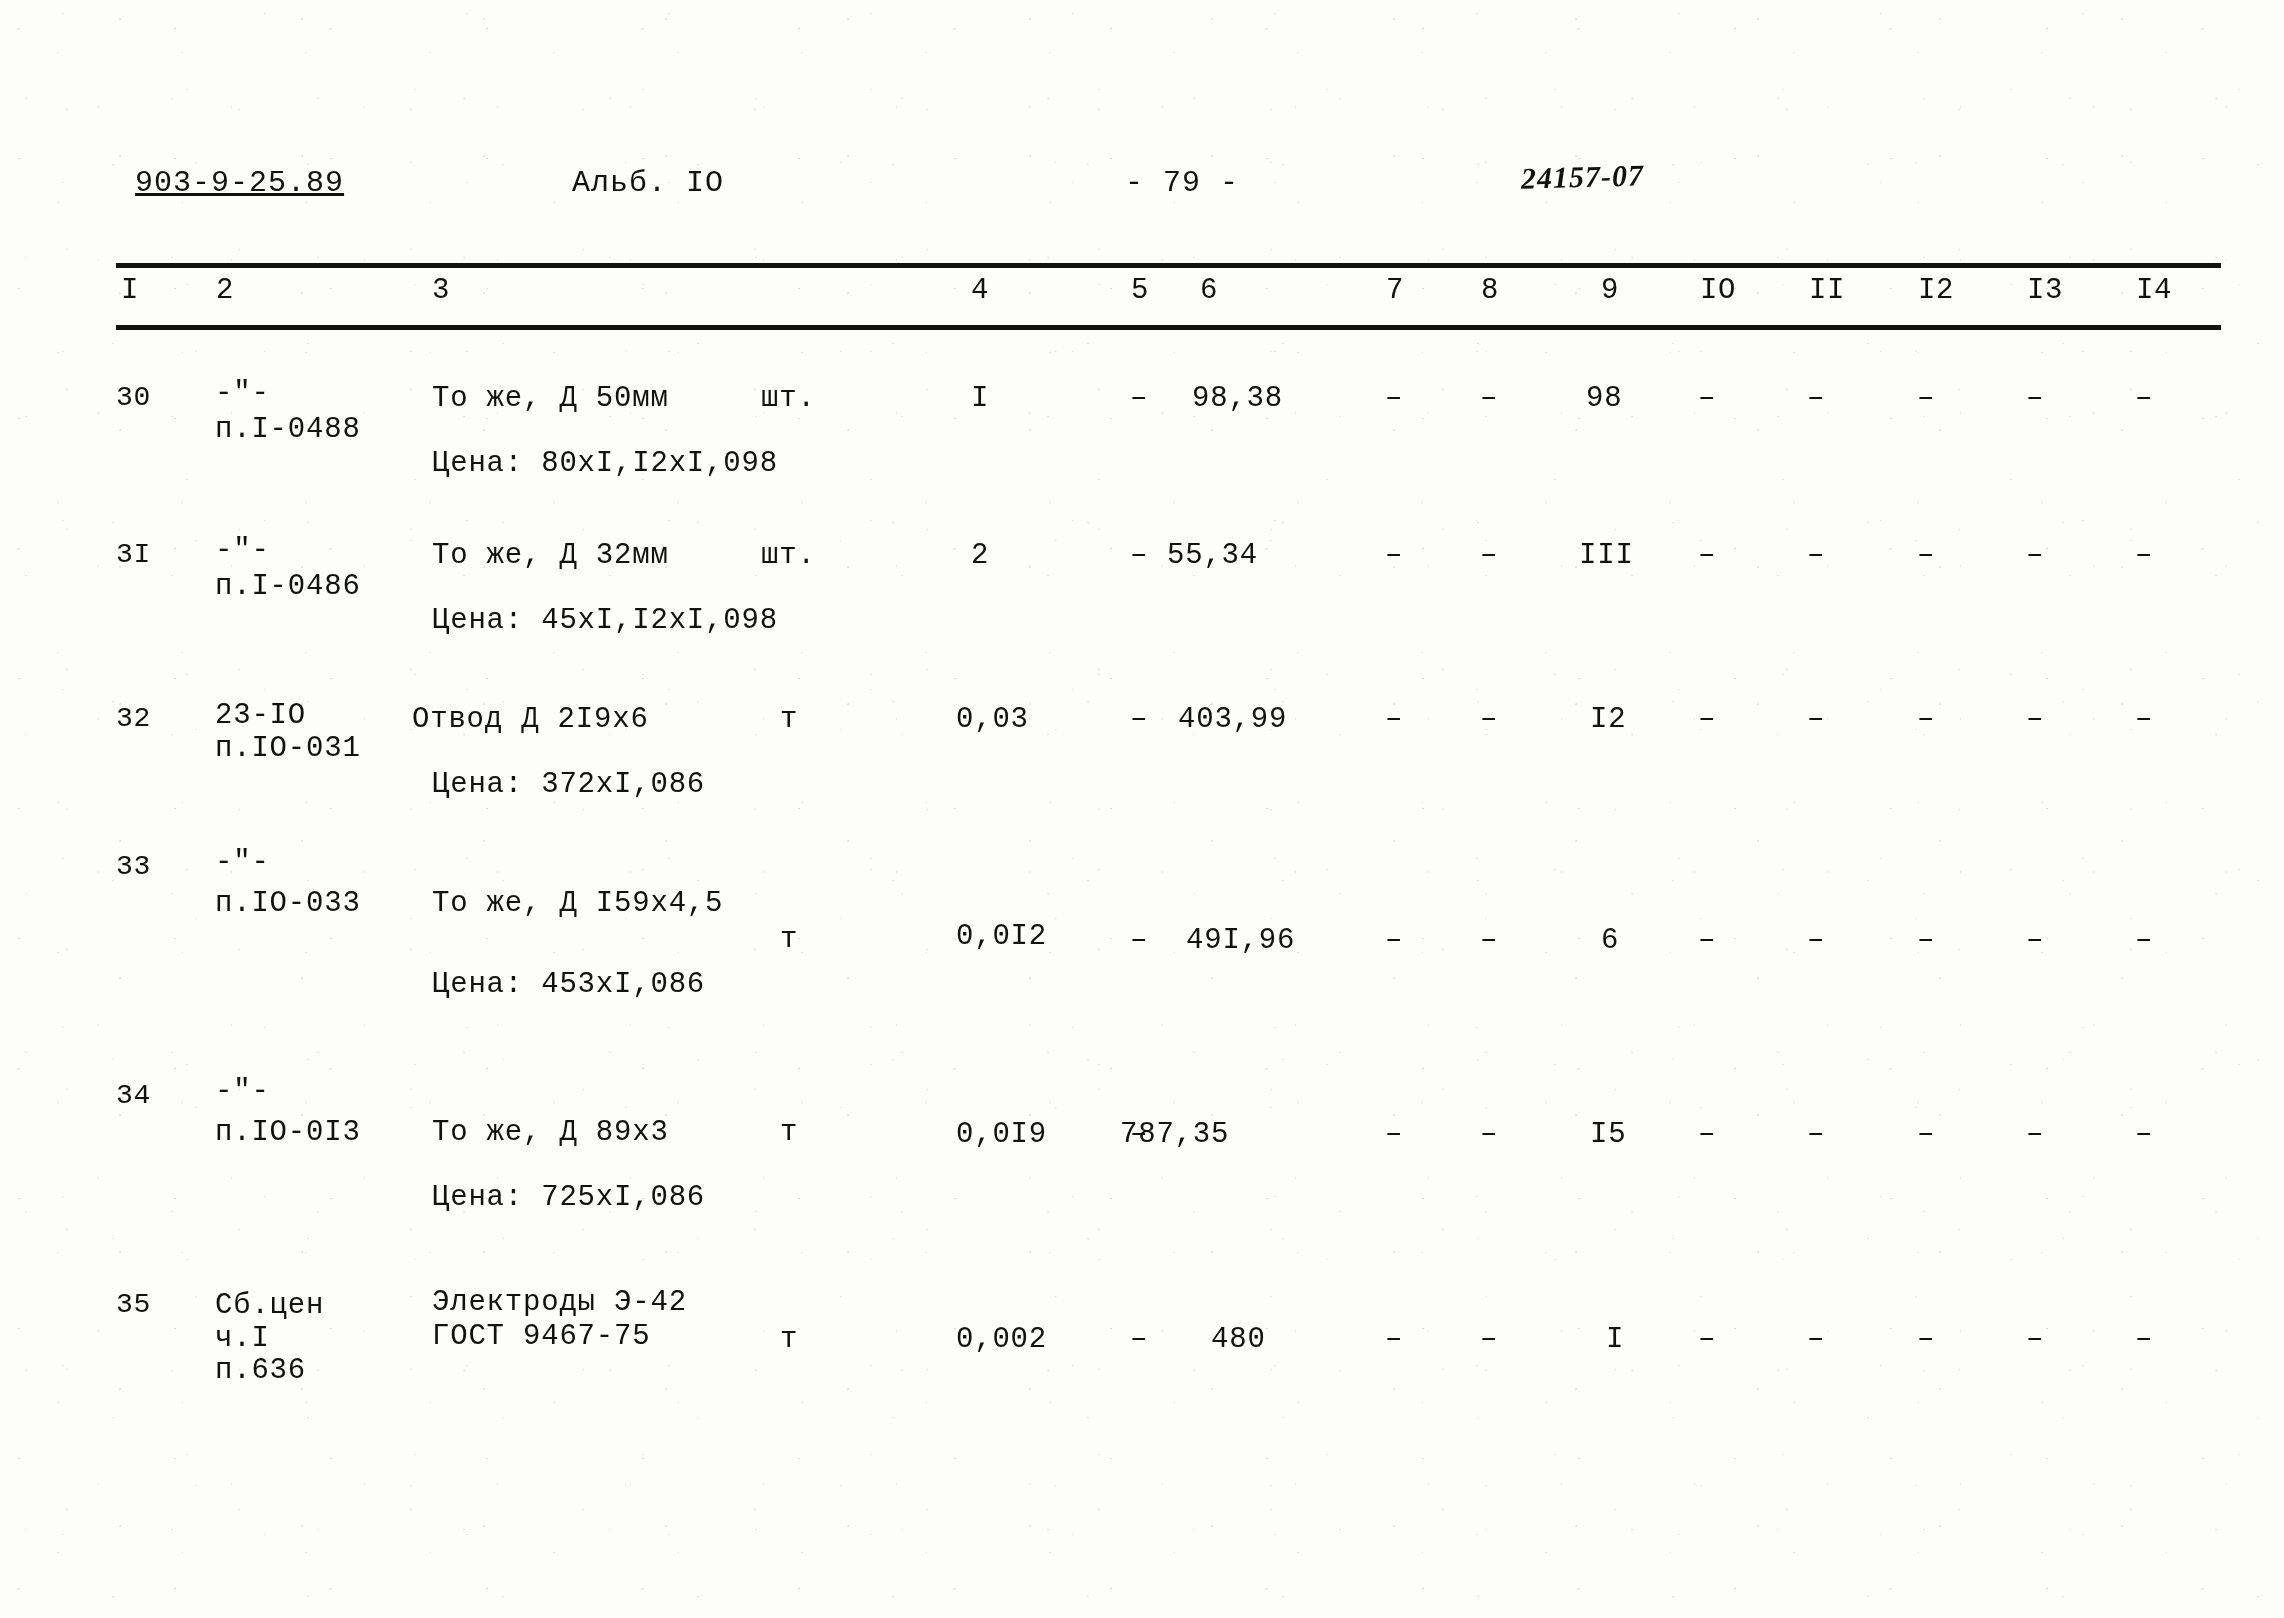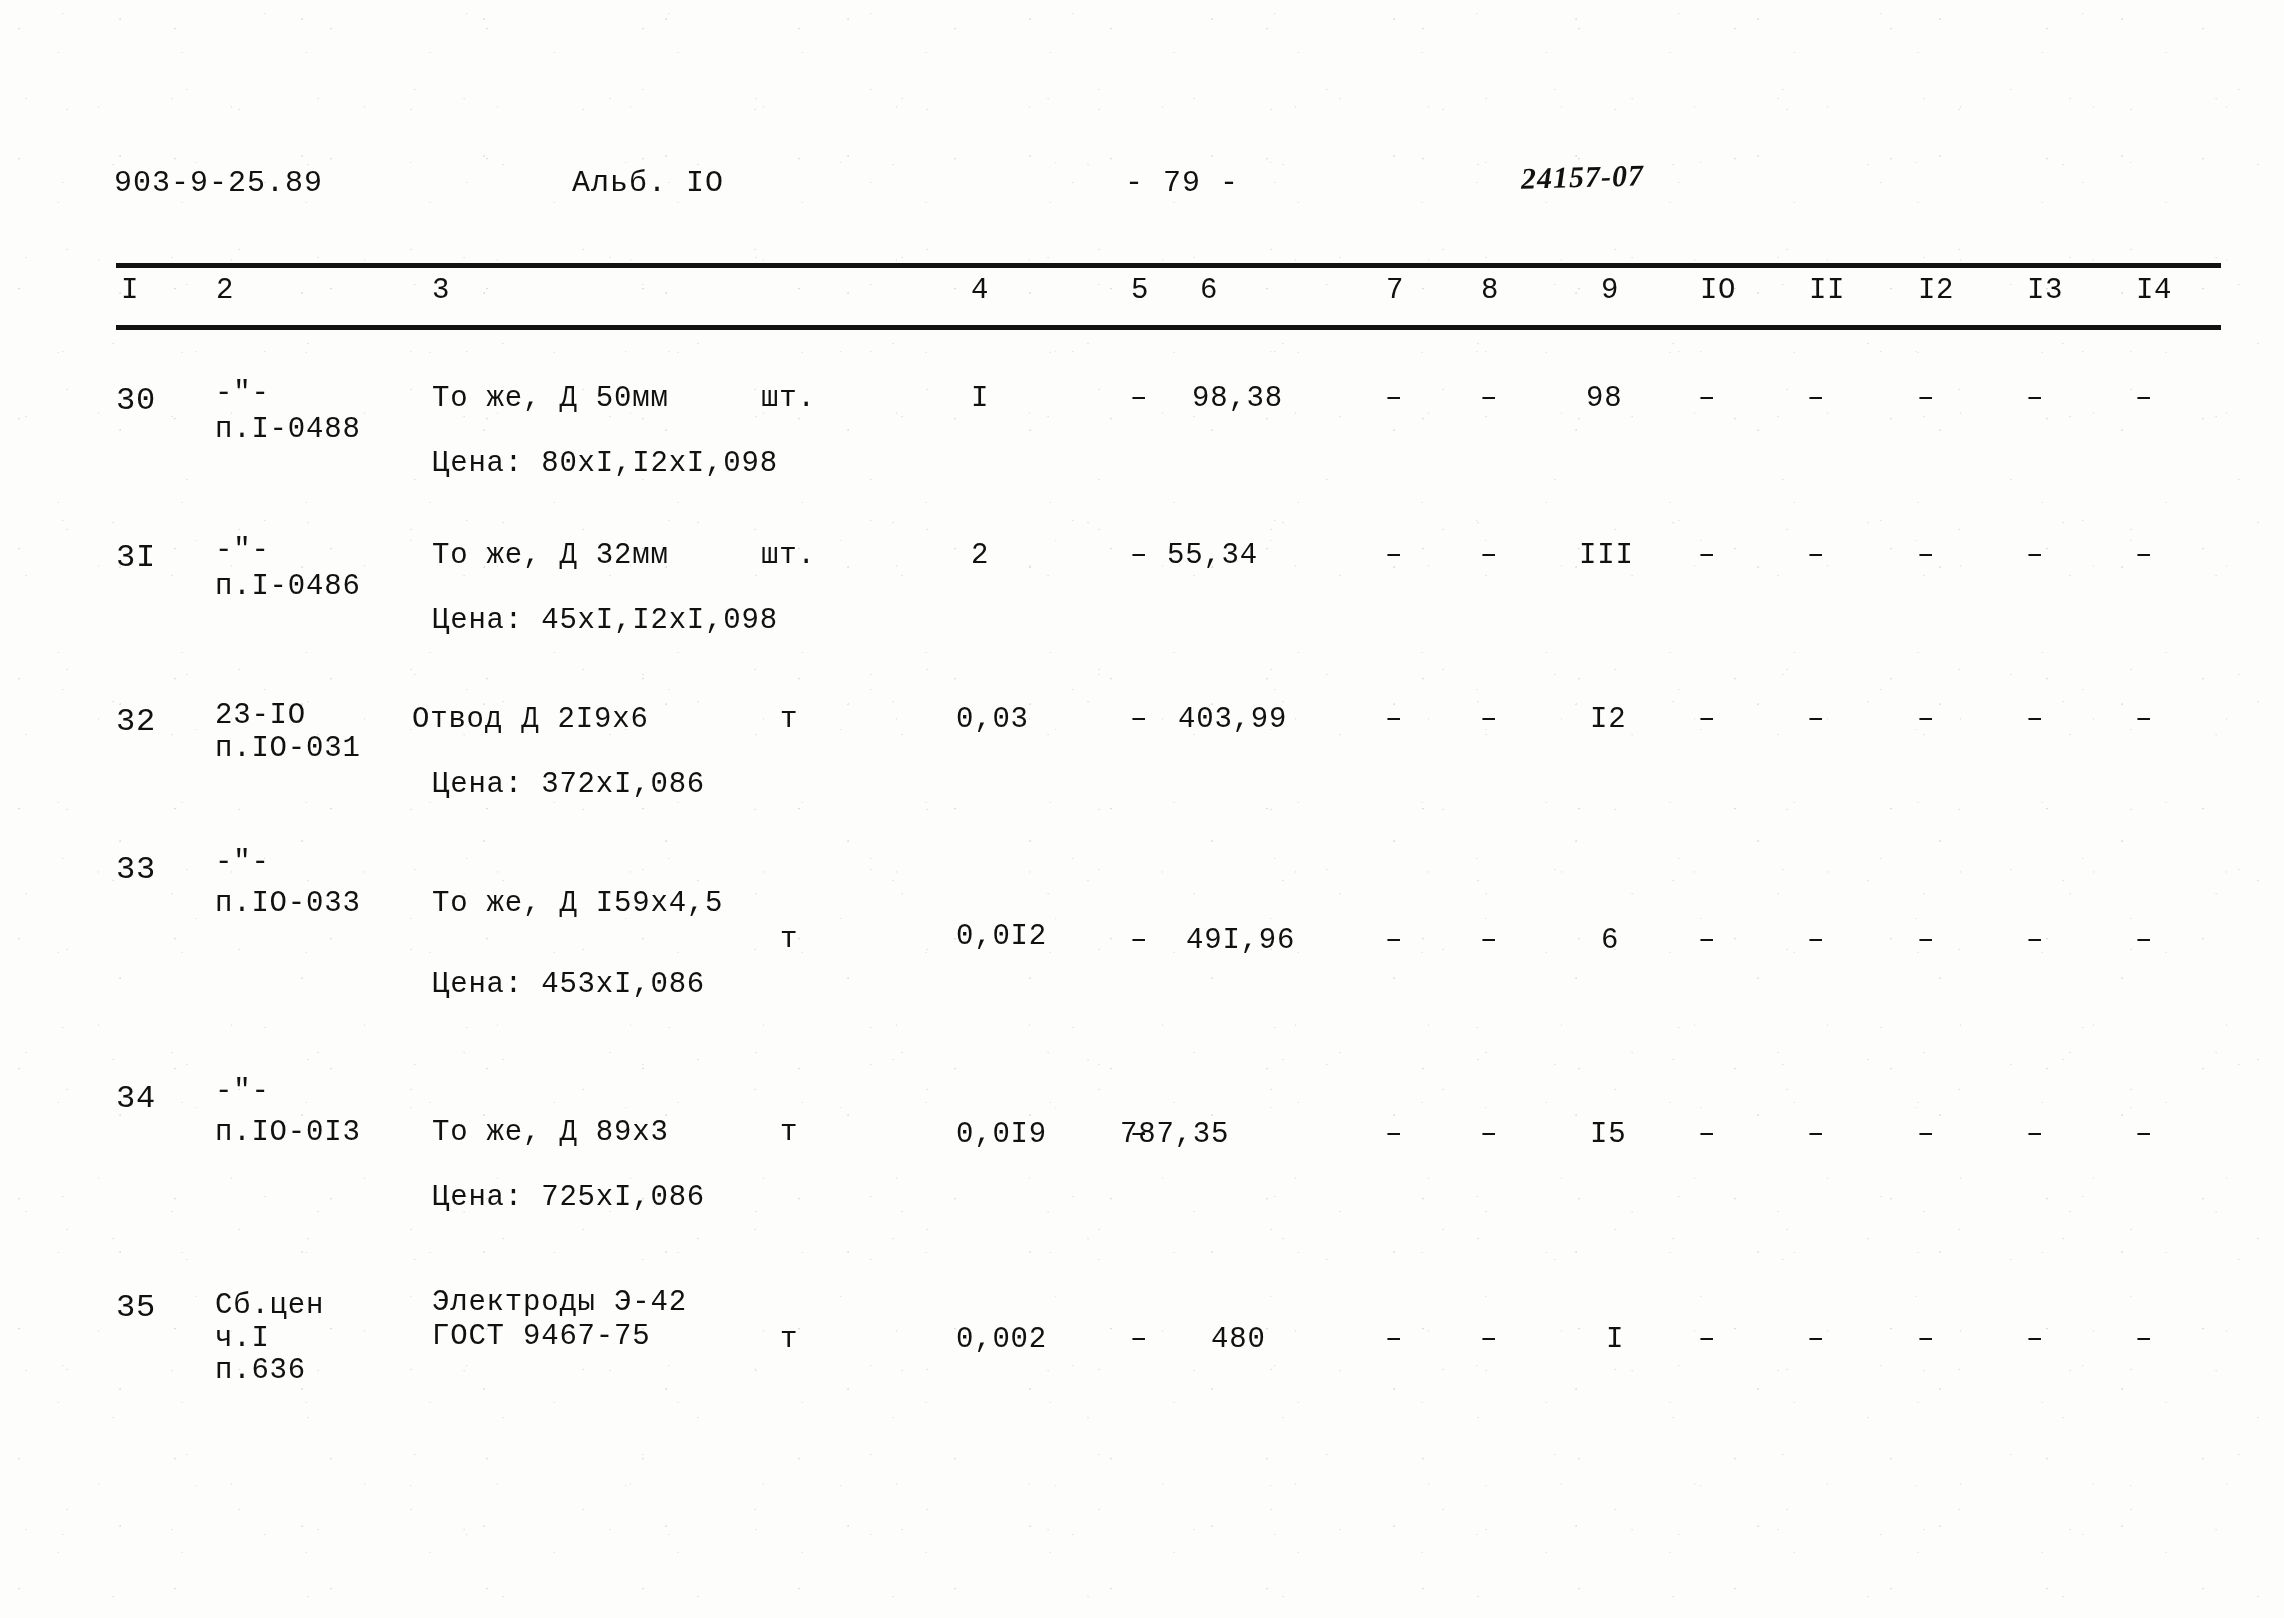--- a/index.html
+++ b/index.html
@@ -50,21 +50,21 @@
     top: 161px;
     height: 46px;
   }
   .doc-header .h-item {
     position: absolute;
     font-size: 30px;
     letter-spacing: 1px;
     white-space: nowrap;
     line-height: 1;
   }
-  .h-code      { left: 114px;  top: 6.5px; }
+  .h-code      { left: 135px;  top: 6.5px; text-decoration: underline; }
   .h-album     { left: 572px;  top: 6.5px; }
   .h-page      { left: 1125px; top: 6.5px; letter-spacing: 2.6px; }
   .h-stamp {
     left: 1521px; top: 1.3px;
     font-family: "Liberation Serif", "DejaVu Serif", serif;
     font-style: italic;
     font-size: 32.5px;
     font-weight: 600;
     letter-spacing: 1.3px;
     transform: rotate(-1.6deg);
@@ -106,21 +106,21 @@
   .row { position: absolute; left: 0; right: 0; }
 
   .cell {
     position: absolute;
     font-size: 29px;
     line-height: 1.30;
     letter-spacing: 0.8px;
     white-space: pre;
     top: 0;
   }
-  .c-num        { font-size: 32px; }
+  .c-num        { font-size: 28px; }
   .c-code       { font-size: 29px; }
   .c-desc       { font-size: 29px; }
   .c-price      { font-size: 29px; }
   .c-unit       { font-size: 29px; }
   .c-val        { font-size: 29px; }
   .c-dash       { font-size: 29px; }
 </style>
 </head>
 <body>
 

